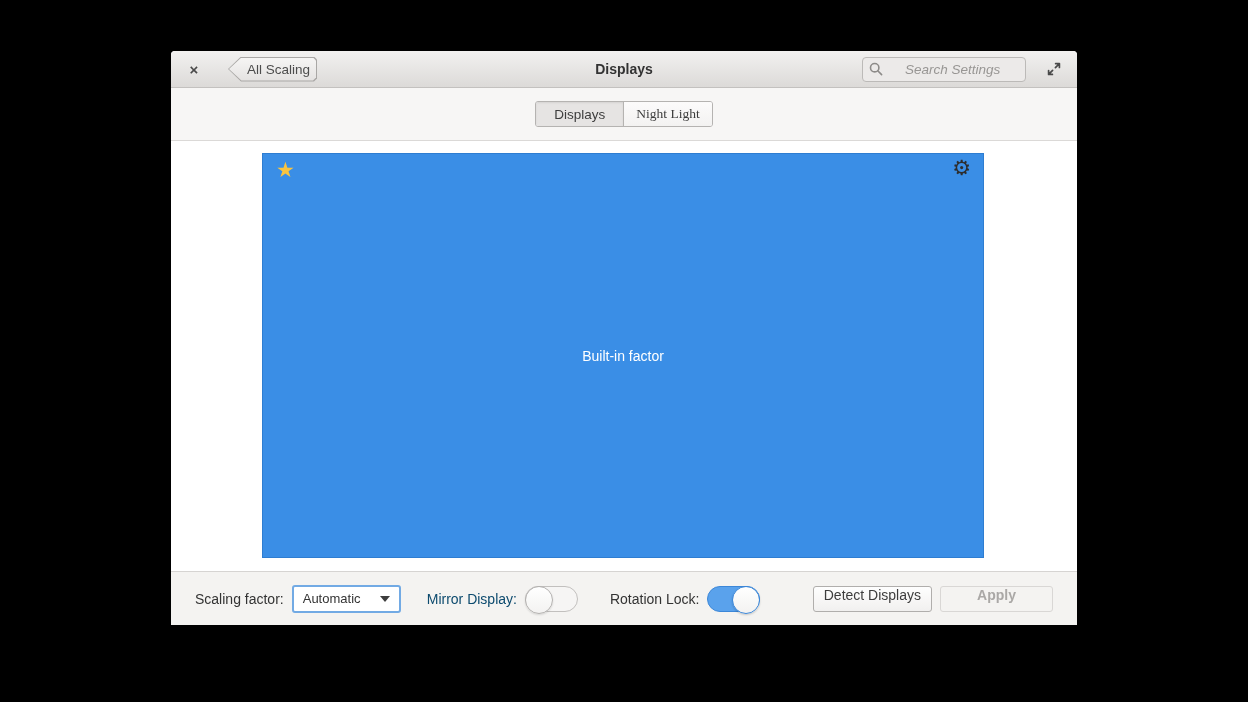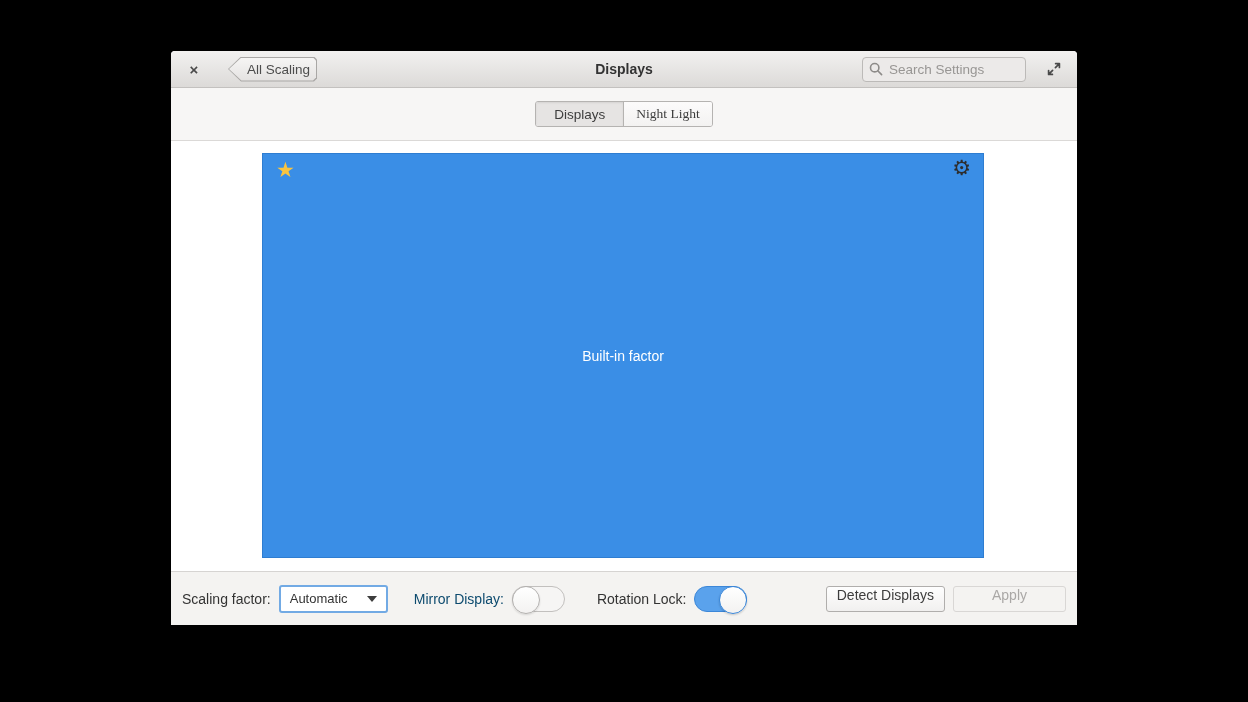--- a/index.html
+++ b/index.html
@@ -24,22 +24,22 @@
                 clip-path:polygon(12.4px 0, calc(100% - 3px) 0, 100% 3px, 100% calc(100% - 3px), calc(100% - 3px) 100%, 12.4px 100%, 0 50%); }
   .back-label { position:absolute; inset:0; display:flex; align-items:center; justify-content:center;
                 padding-left:12px; font-size:13.5px; color:#4d4d4d; }
   .hb-title { position:absolute; left:0; right:0; text-align:center; font-size:14px;
               font-weight:700; color:#333; pointer-events:none; }
   .search-box { margin-left:auto; width:164px; height:25px; background:#eceae9;
                 border:1px solid #bcbab8; border-radius:4px; display:flex; align-items:center;
                 padding:0 6px; }
   .search-box svg { flex:0 0 auto; }
   .search-input { border:none; outline:none; background:transparent; width:100%;
-                  font-size:13.5px; color:#4c1d95; margin-left:6px;
-                  font-family:"Liberation Sans", sans-serif; }
+                  font-size:13.5px; color:#4c1d95; margin-left:22px;
+                  font-family:"Liberation Sans", sans-serif;font-style:italic; }
   .search-input::placeholder { color:#989694; }
   .expand-btn { width:24px; height:24px; margin-left:16px; display:flex;
                 align-items:center; justify-content:center; }
 
   
   .tabstrip { height:53px; flex:0 0 53px; background:#f7f6f5; border-bottom:1px solid #dbd9d7;
               display:flex; align-items:center; justify-content:center; }
   .tab-group { display:flex; border:1px solid #b5b3b1; border-radius:3px; overflow:hidden;
                height:26px; }
   .tab { min-width:87px; padding:0 12px; display:flex; align-items:center; justify-content:center;
@@ -53,42 +53,42 @@
                   background:#3a8ee6; border:1px solid #2e7dd1; }
   .star-icon { position:absolute; left:13px; top:4px; font-size:21px; color:#f9c440;
                font-family:"DejaVu Sans", sans-serif; }
   .gear-icon { position:absolute; right:12px; top:2px; font-size:21px; color:#2d2d2d;
                font-family:"DejaVu Sans", sans-serif; }
   .display-name { position:absolute; inset:0; display:flex; align-items:center;
                   justify-content:center; color:#fff; font-size:14px; }
 
   
   .footer { height:54px; flex:0 0 54px; background:#f4f3f1; border-top:1px solid #d6d4d2;
-            display:flex; align-items:center; padding:0 11px; }
+            display:flex; align-items:center; padding:0 24px; }
   .f-label { font-size:14px; color:#333; }
   .f-label.dim { color:#0c4a6e; }
   .select { margin-left:8px; width:109px; height:28px; background:#fff;
             border:2px solid #72aae4; border-radius:3px; display:flex; align-items:center;
             padding:0 9px; font-size:13px; color:#333; }
   .select .caret { margin-left:auto; width:0; height:0; border-left:5px solid transparent;
                    border-right:5px solid transparent; border-top:6px solid #3d3d3d; }
   .toggle { width:53px; height:26px; border-radius:13px; position:relative; margin-left:8px; }
   .toggle .knob { position:absolute; top:-1px; width:28px; height:28px; border-radius:50%;
                   background:linear-gradient(#ffffff,#f3f2f1); }
   .toggle.off { background:#f6f5f4; border:1px solid #c2c0be; }
   .toggle.off .knob { left:-1px; border:1px solid #b3b1af; box-shadow:0 1px 2px rgba(0,0,0,.12); }
   .toggle.on  { background:#5aa2ec; border:1px solid #3c87d8; }
   .toggle.on .knob { right:-1px; border:1px solid #3c87d8; box-shadow:0 1px 2px rgba(0,0,0,.18); }
   .ml26 { margin-left:26px; } .ml32 { margin-left:32px; }
   .btn { height:26px; border-radius:3px; font-size:14px; display:flex; align-items:flex-start;
          justify-content:center; }
   .btn-detect { margin-left:auto; min-width:116px; padding:0 10px; color:#3d3d3d;
                 background:linear-gradient(#fefefe,#f1f0ef); border:1px solid #b0aeac; }
   .btn-apply { margin-left:8px; min-width:113px; padding:0 10px; color:#aaa8a6;
-               background:#f4f3f1; border:1px solid #d9d7d5; }
+               background:#f4f3f1; border:1px solid #d9d7d5;font-weight:bold; }
 </style>
 </head>
 <body>
 
 <div class="window">
 
   <div class="headerbar">
     <div class="close-btn">
       <span>×</span>
     </div>

